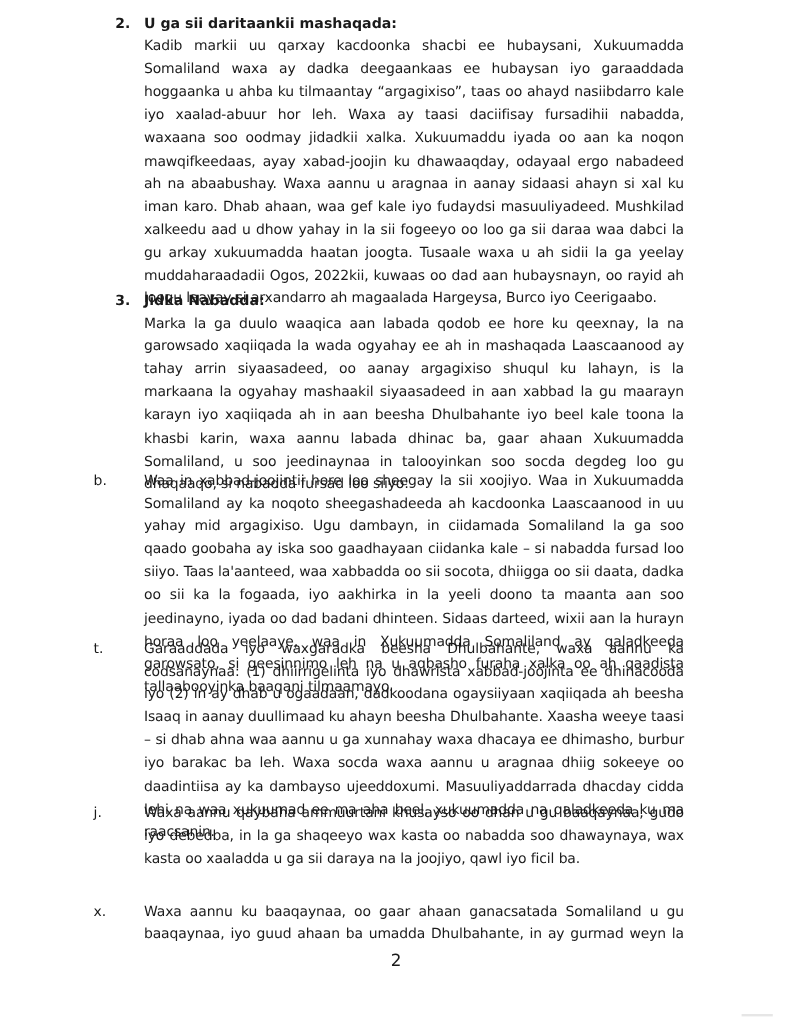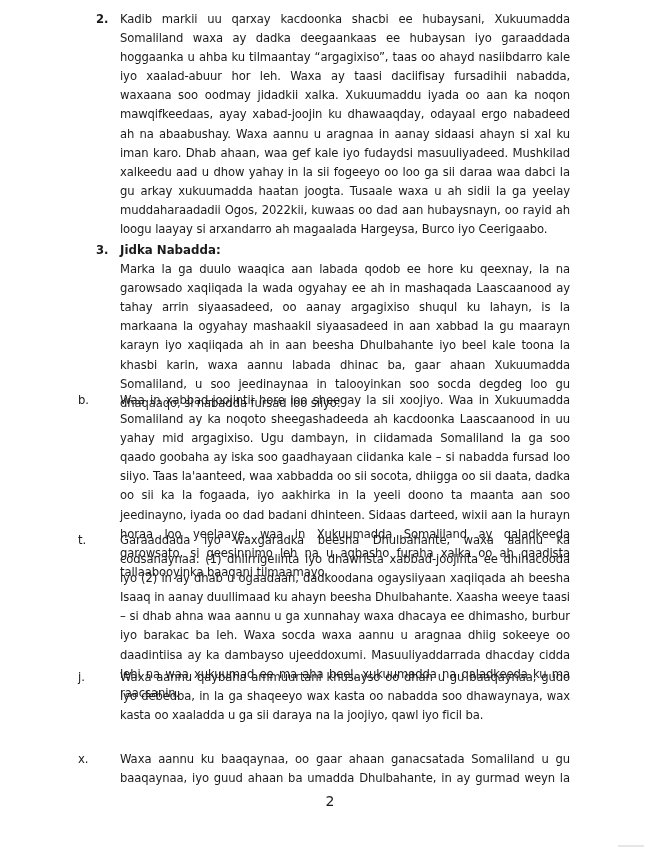--- a/index.html
+++ b/index.html
@@ -19,20 +19,21 @@
   .artifact { position:absolute; right:16px; bottom:6px; width:26px; height:2px;
               background:#e6e6e6; }
 </style>
 </head>
 <body>
 
 <div class="page">
 
   <div class="item" style="top:10px;">
     <span class="marker heading-marker">2.</span>
+    <div class="head">U ga sii daritaankii mashaqada:</div>
     <div class="body">Kadib markii uu qarxay kacdoonka shacbi ee hubaysani, Xukuumadda Somaliland waxa ay dadka deegaankaas ee hubaysan iyo garaaddada hoggaanka u ahba ku tilmaantay “argagixiso”, taas oo ahayd nasiibdarro kale iyo xaalad-abuur hor leh. Waxa ay taasi daciifisay fursadihii nabadda, waxaana soo oodmay jidadkii xalka. Xukuumaddu iyada oo aan ka noqon mawqifkeedaas, ayay xabad-joojin ku dhawaaqday, odayaal ergo nabadeed ah na abaabushay. Waxa aannu u aragnaa in aanay sidaasi ahayn si xal ku iman karo. Dhab ahaan, waa gef kale iyo fudaydsi masuuliyadeed. Mushkilad xalkeedu aad u dhow yahay in la sii fogeeyo oo loo ga sii daraa waa dabci la gu arkay xukuumadda haatan joogta. Tusaale waxa u ah sidii la ga yeelay muddaharaadadii Ogos, 2022kii, kuwaas oo dad aan hubaysnayn, oo rayid ah loogu laayay si arxandarro ah magaalada Hargeysa, Burco iyo Ceerigaabo.</div>
   </div>
 
   <div class="item" style="top:241px;">
     <span class="marker heading-marker">3.</span>
     <div class="head">Jidka Nabadda:</div>
     <div class="body">Marka la ga duulo waaqica aan labada qodob ee hore ku qeexnay, la na garowsado xaqiiqada la wada ogyahay ee ah in mashaqada Laascaanood ay tahay arrin siyaasadeed, oo aanay argagixiso shuqul ku lahayn, is la markaana la ogyahay mashaakil siyaasadeed in aan xabbad la gu maarayn karayn iyo xaqiiqada ah in aan beesha Dhulbahante iyo beel kale toona la khasbi karin, waxa aannu labada dhinac ba, gaar ahaan Xukuumadda Somaliland, u soo jeedinaynaa in talooyinkan soo socda degdeg loo gu dhaqaaqo, si nabadda fursad loo siiyo:</div>
   </div>
 
   <div class="item sub" style="top:391px;">

